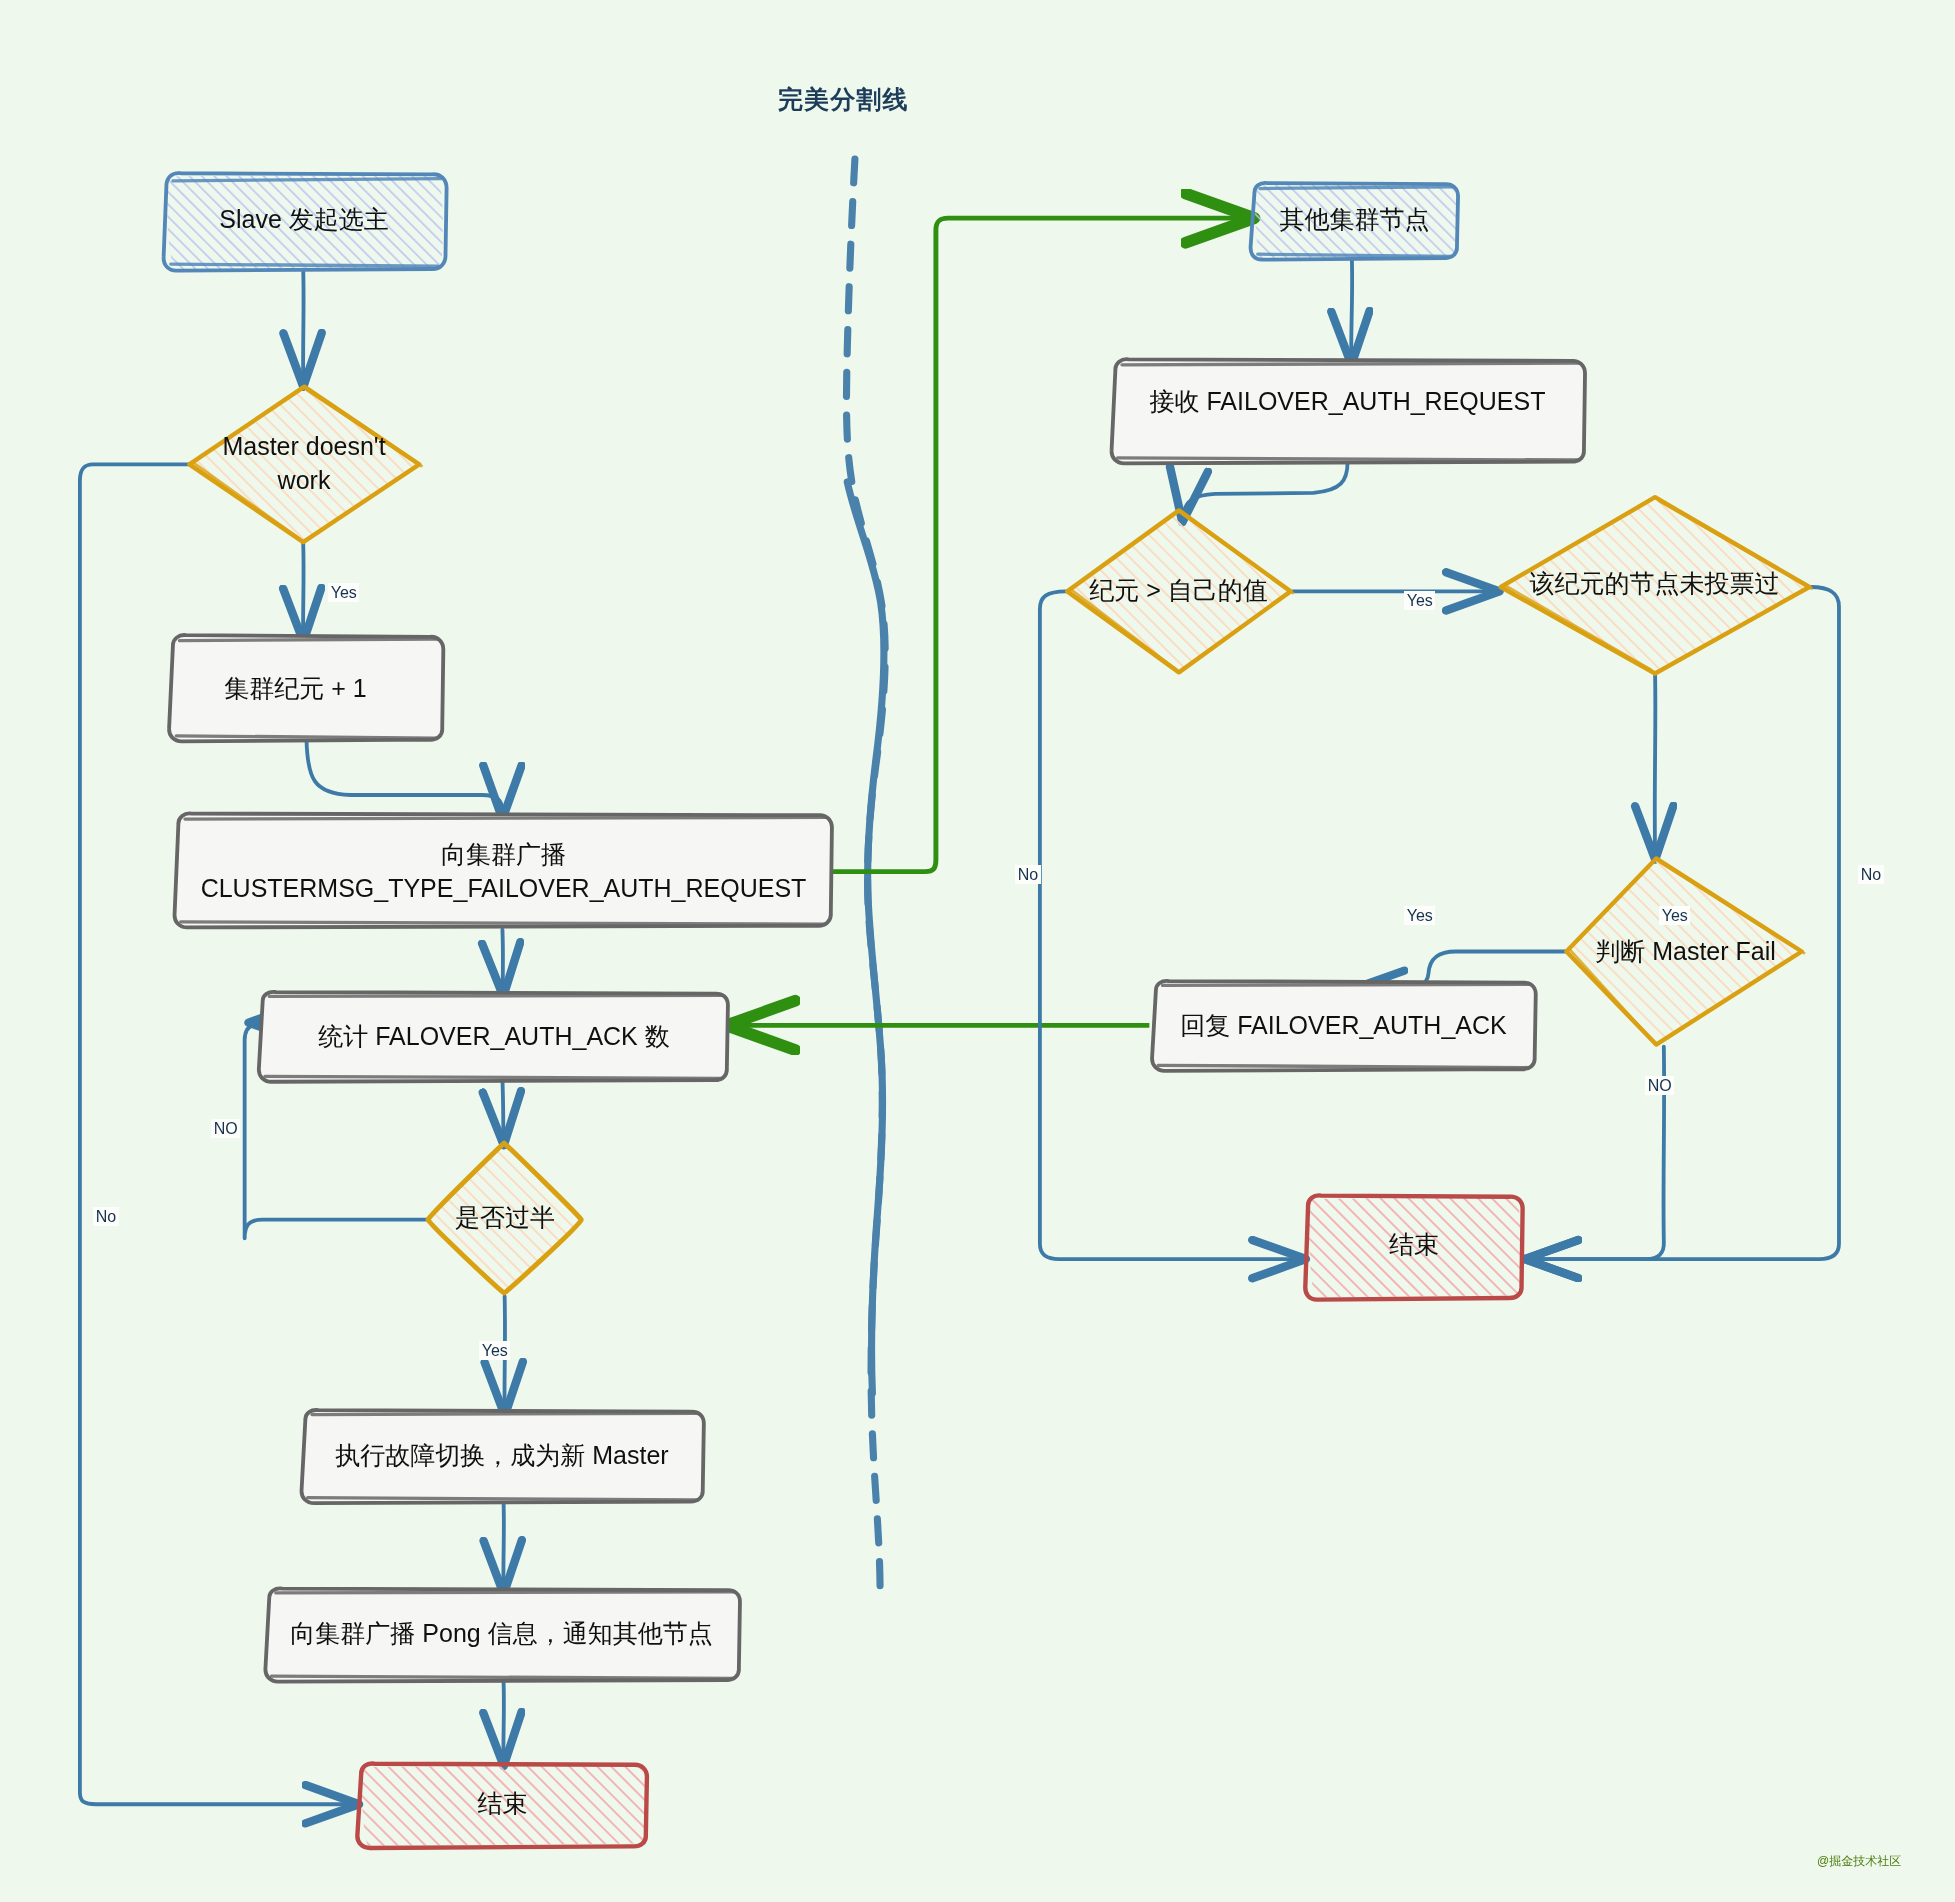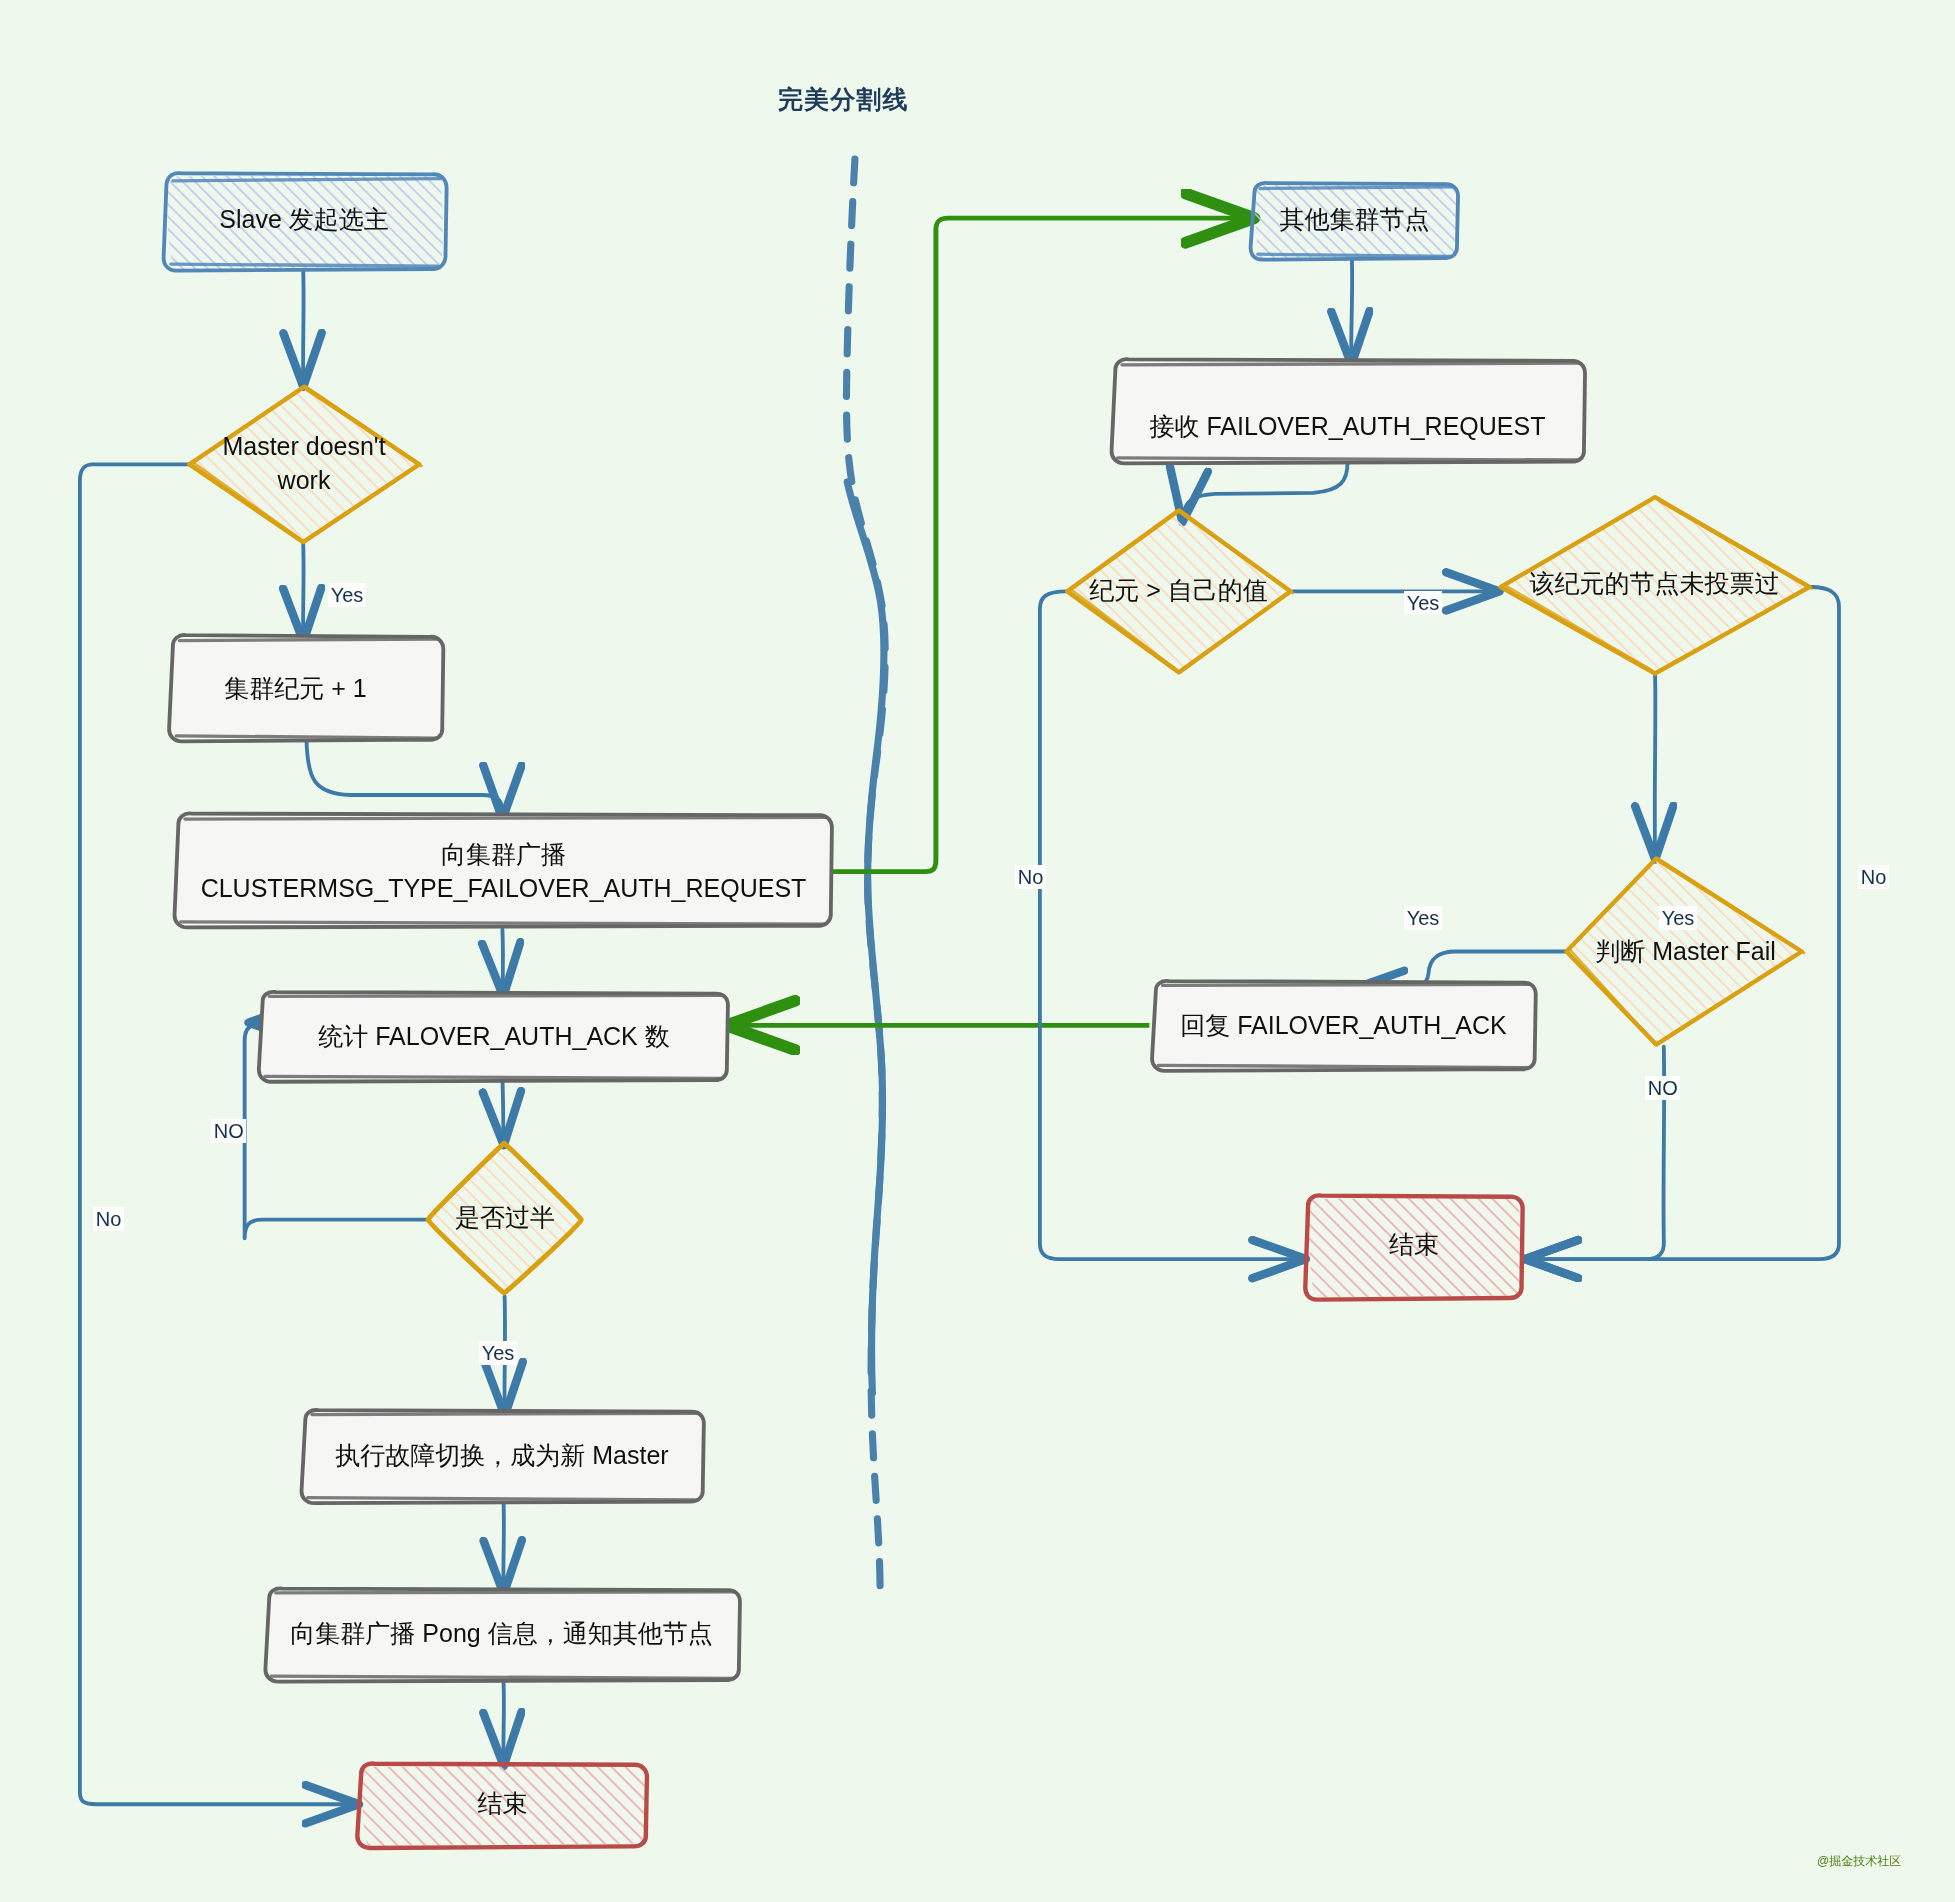--- a/index.html
+++ b/index.html
@@ -33,21 +33,21 @@
     text-align:center;
     color:#101010;
     font-size:25px;
     line-height:1.35;
     white-space:pre-line;
     pointer-events:none;
   }
   .elabel{
     position:absolute;
     color:#16314d;
-    font-size:20px;
+    font-size:16px;
     background:#fdfdfb;
     padding:0.5px 2.7px;
     white-space:nowrap;
   }
 </style>
 </head>
 <body>
 
 <div id="stage">
 
@@ -226,21 +226,21 @@
   <div class="nlabel" style="left:170px;top:638px;width:251px;height:101px;">集群纪元 + 1</div>
   <div class="nlabel" style="left:175px;top:816px;width:657px;height:112px;">向集群广播
 CLUSTERMSG_TYPE_FAILOVER_AUTH_REQUEST</div>
   <div class="nlabel" style="left:260px;top:994px;width:468px;height:85px;">统计 FALOVER_AUTH_ACK 数</div>
   <div class="nlabel" style="left:427px;top:1141px;width:156px;height:153px;">是否过半</div>
   <div class="nlabel" style="left:301px;top:1412px;width:402px;height:88px;">执行故障切换，成为新 Master</div>
   <div class="nlabel" style="left:265px;top:1590px;width:473px;height:88px;">向集群广播 Pong 信息，通知其他节点</div>
   <div class="nlabel" style="left:359px;top:1763px;width:287px;height:82px;">结束</div>
 
   <div class="nlabel" style="left:1252px;top:181px;width:205px;height:77px;">其他集群节点</div>
-  <div class="nlabel" style="left:1111px;top:379px;width:473px;height:96px;">接收 FAILOVER_AUTH_REQUEST</div>
+  <div class="nlabel" style="left:1111px;top:354px;width:473px;height:96px;">接收 FAILOVER_AUTH_REQUEST</div>
   <div class="nlabel" style="left:1065px;top:509px;width:227px;height:164px;">纪元 &gt; 自己的值</div>
   <div class="nlabel" style="left:1500px;top:495px;width:309px;height:178px;">该纪元的节点未投票过</div>
   <div class="nlabel" style="left:1568px;top:857px;width:235px;height:189px;">判断 Master Fail</div>
   <div class="nlabel" style="left:1152px;top:983px;width:383px;height:85px;">回复 FAILOVER_AUTH_ACK</div>
   <div class="nlabel" style="left:1306px;top:1193px;width:216px;height:104px;">结束</div>
 
   <div class="elabel" style="left:328px;top:583px;">Yes</div>
   <div class="elabel" style="left:211px;top:1119px;">NO</div>
   <div class="elabel" style="left:479px;top:1341px;">Yes</div>
   <div class="elabel" style="left:93px;top:1207px;">No</div>

